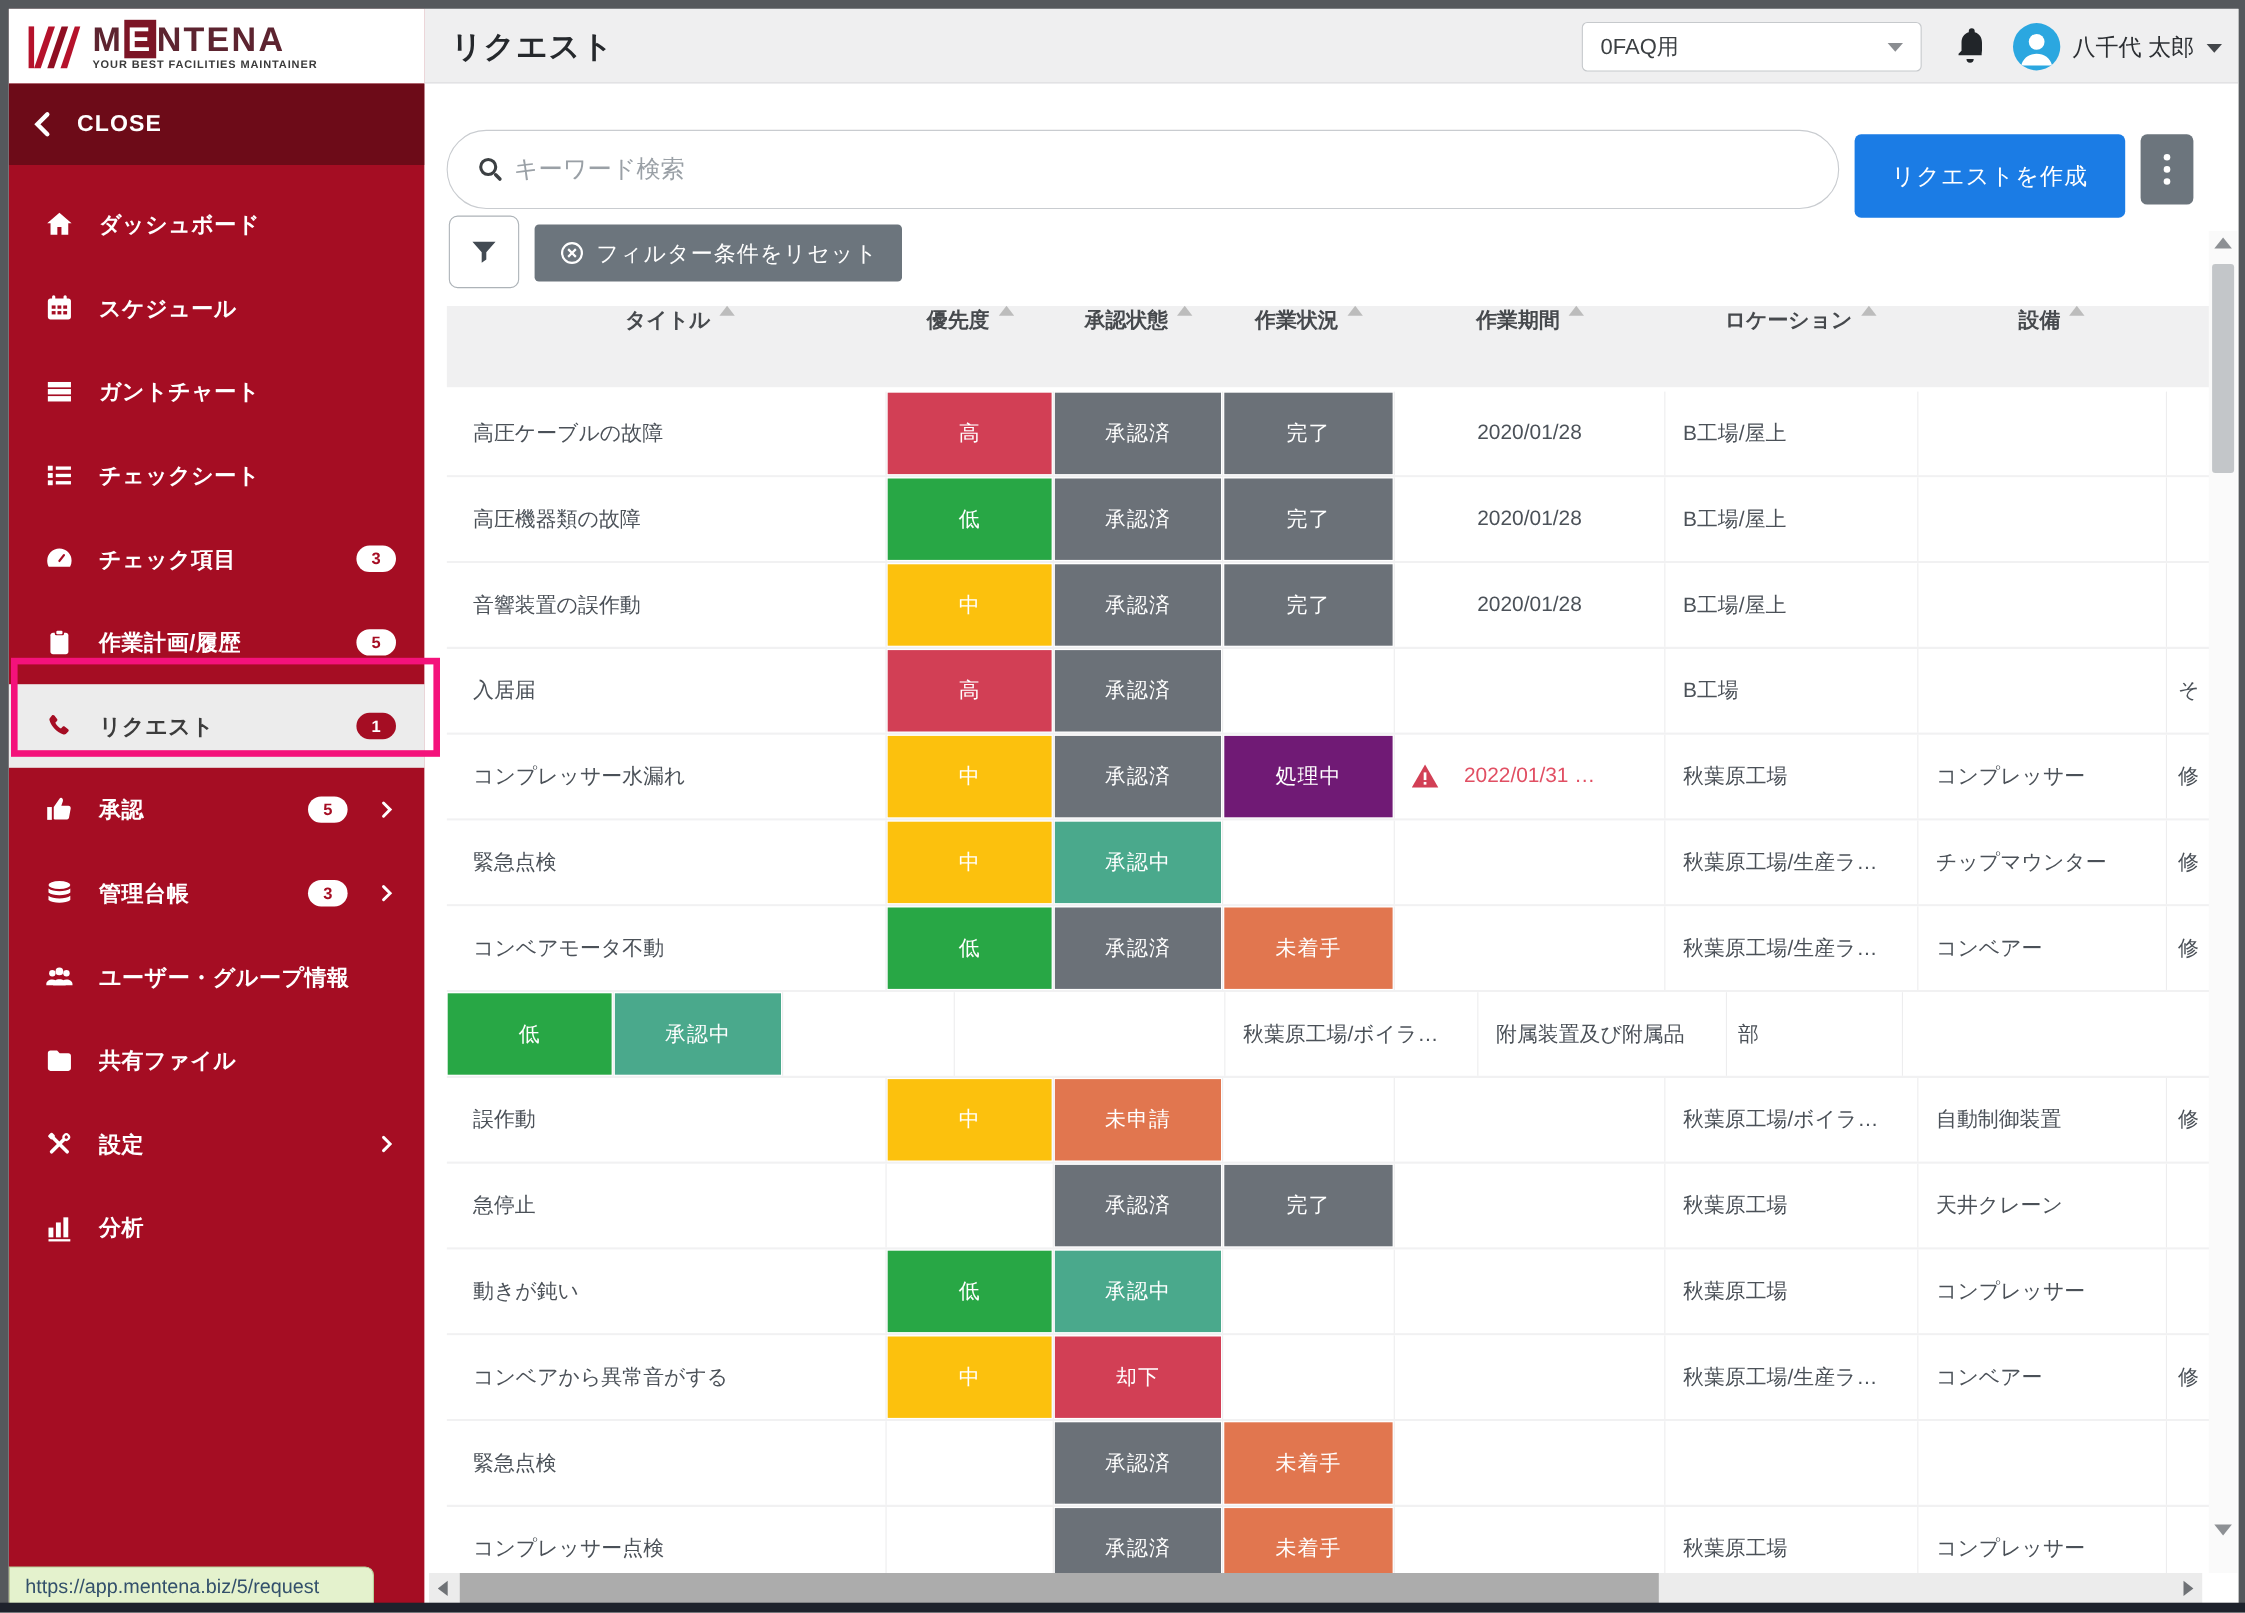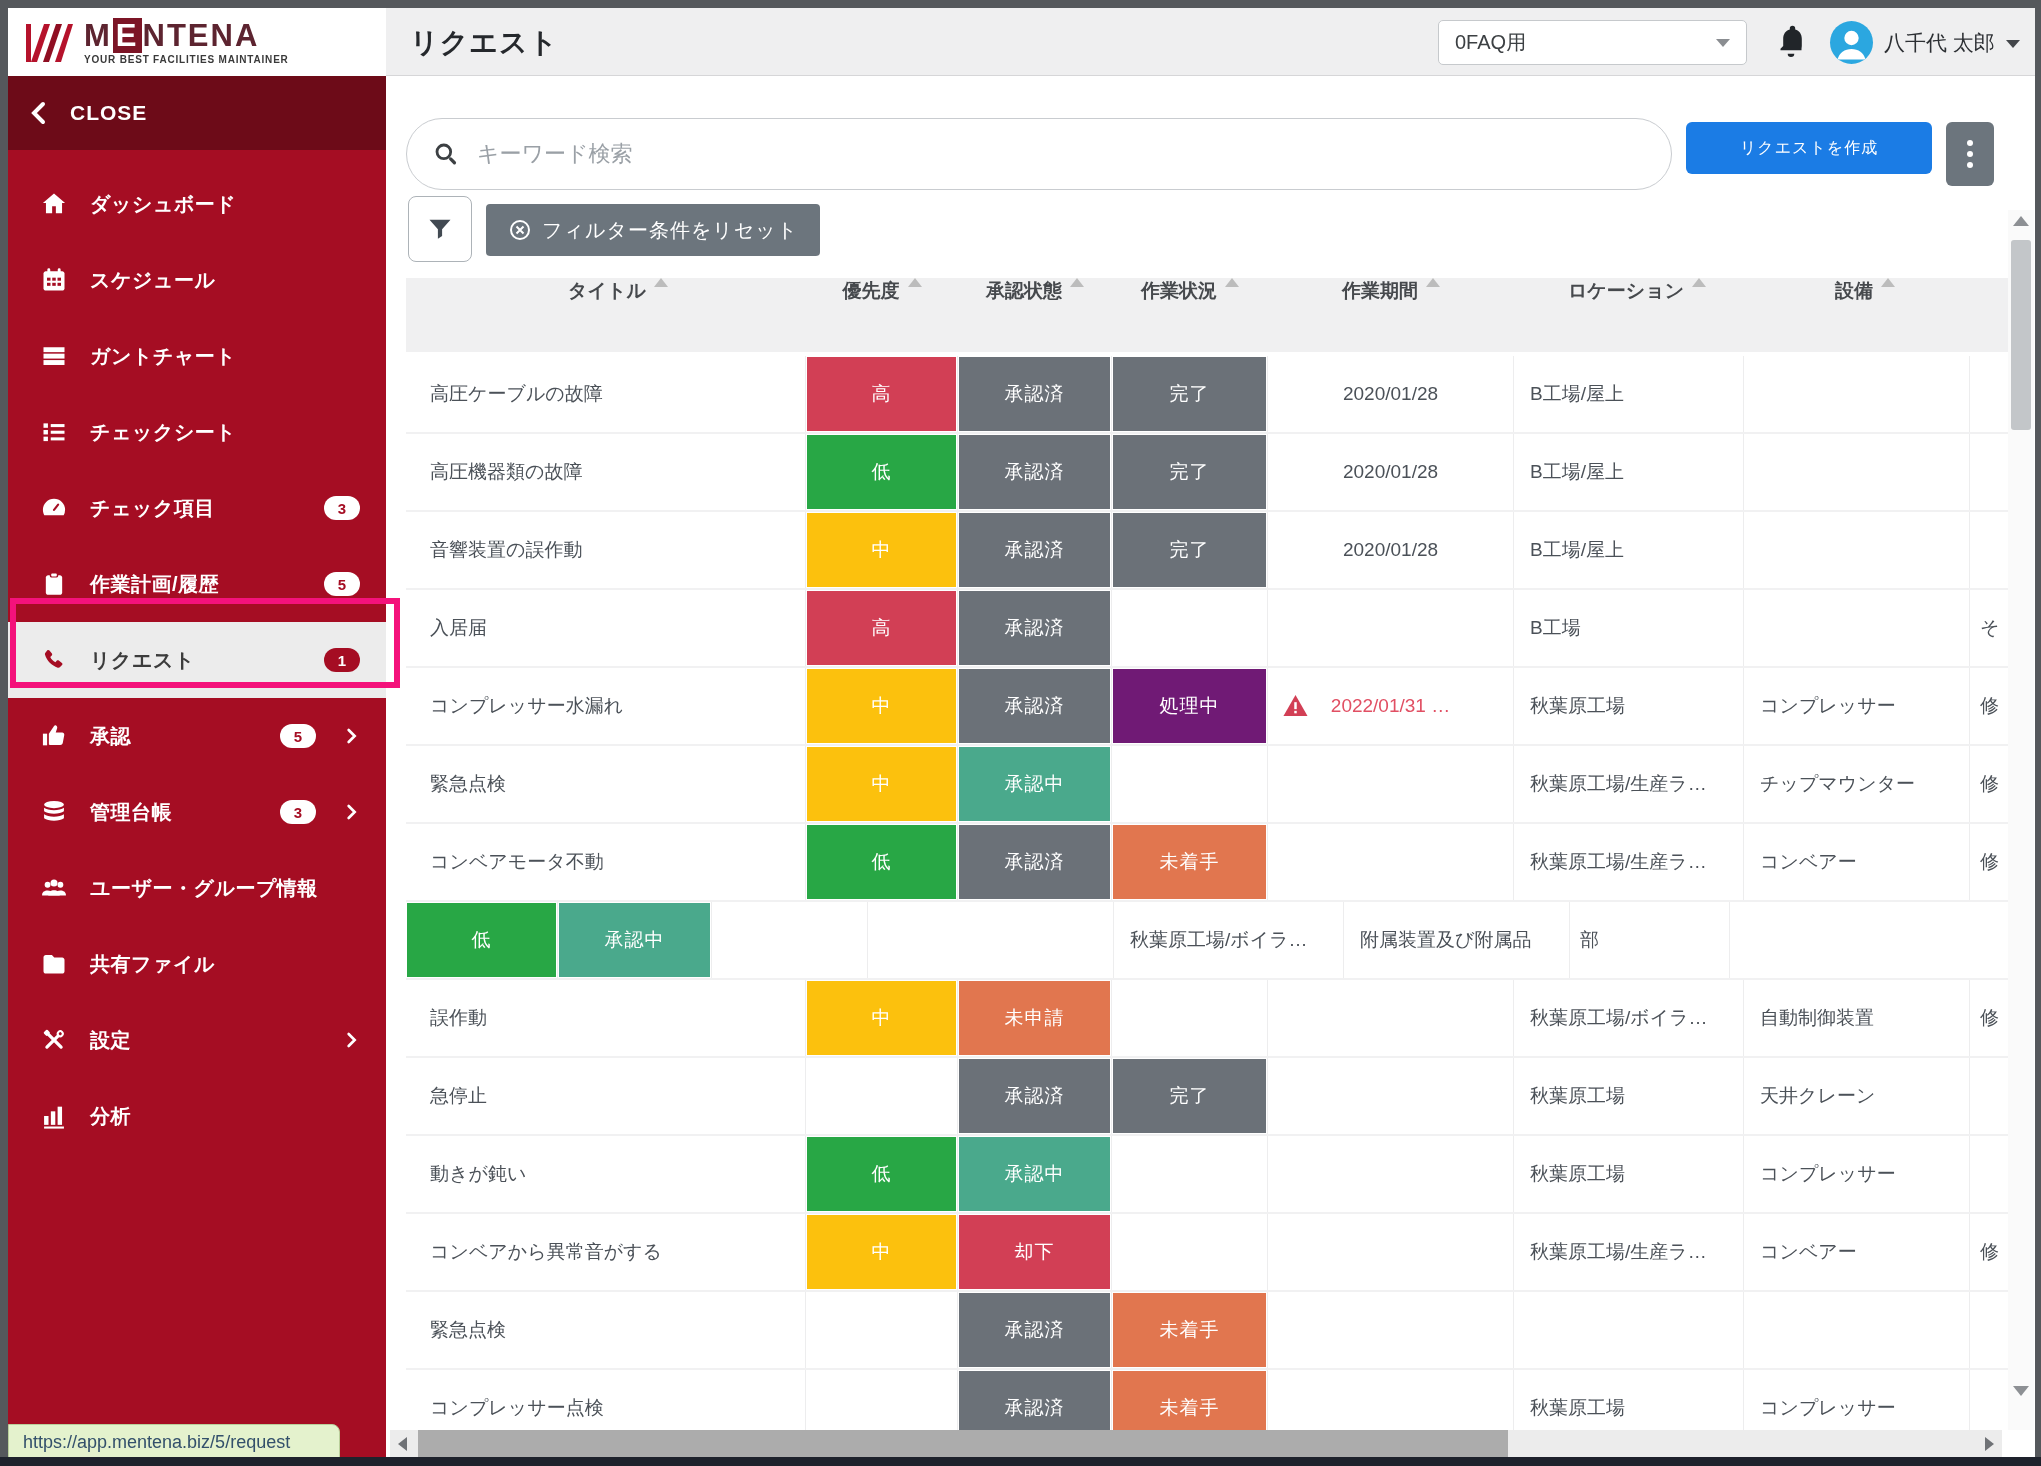--- a/index.html
+++ b/index.html
@@ -43,26 +43,26 @@
   .wk-select .caret { margin-left:auto; }
   .caret { width:0; height:0; border-left:7px solid transparent; border-right:7px solid transparent; border-top:8px solid #8a8d91; }
   .caret.dark { border-top-color:#43464a; }
   .bell { position:absolute; left:1387px; top:16px; width:36px; height:36px; color:#212529; cursor:pointer; }
   .avatar { position:absolute; left:1444px; top:13px; width:43px; height:43px; border-radius:50%; background:#2ba7e0; overflow:hidden; cursor:pointer; }
   .uname { position:absolute; left:1498px; top:21px; font-size:21px; color:#2c2f33; cursor:pointer; white-space:nowrap; }
   .user-caret { position:absolute; left:1620px; top:32px; cursor:pointer; }
 
   .content { position:absolute; left:0; top:68px; right:0; bottom:0; background:#fff; }
 
-  .searchbar { position:absolute; left:20px; top:42px; width:1266px; height:72px; border:1px solid #c9ccd0; border-radius:36px; display:flex; align-items:center; padding:0 26px; gap:18px; background:#fff; }
+  .searchbar { position:absolute; left:20px; top:42px; width:1266px; height:72px; border:1px solid #c9ccd0; border-radius:36px; display:flex; align-items:center; padding:0 26px; gap:8px; background:#fff; }
   .searchbar svg { width:26px; height:26px; flex:0 0 26px; }
   .searchbar input { border:none; outline:none; flex:1; font-size:22px; color:#3c4043; font-family:inherit; background:transparent; }
   .searchbar input::placeholder { color:#9aa0a6; }
 
-  .create { position:absolute; left:1300px; top:46px; width:246px; height:52px; background:#1b7ce5; color:#fff; border:none; border-radius:6px; font-size:16px; font-family:inherit; letter-spacing:1px; cursor:pointer; }
+  .create { position:absolute; left:1300px; top:46px; width:246px; height:76px; background:#1b7ce5; color:#fff; border:none; border-radius:6px; font-size:21px; font-family:inherit; letter-spacing:1px; cursor:pointer; }
   .kebab { position:absolute; left:1560px; top:46px; width:48px; height:64px; background:#6c757d; border:none; border-radius:6px; cursor:pointer; display:flex; align-items:center; justify-content:center; }
   .dots { display:flex; flex-direction:column; gap:5px; }
   .dots i { width:6px; height:6px; border-radius:50%; background:#fff; }
 
   .funnel { position:absolute; left:22px; top:120px; width:64px; height:66px; background:#fff; border:1px solid #adb3b8; border-radius:8px; cursor:pointer; display:flex; align-items:center; justify-content:center; }
   .funnel svg { width:28px; height:28px; }
   .reset { position:absolute; left:100px; top:128px; height:52px; background:#6c757d; color:#fff; border:none; border-radius:4px; font-size:20px; font-family:inherit; display:flex; align-items:center; gap:10px; padding:0 22px; cursor:pointer; letter-spacing:1px; }
   .reset svg { width:24px; height:24px; }
 
   

